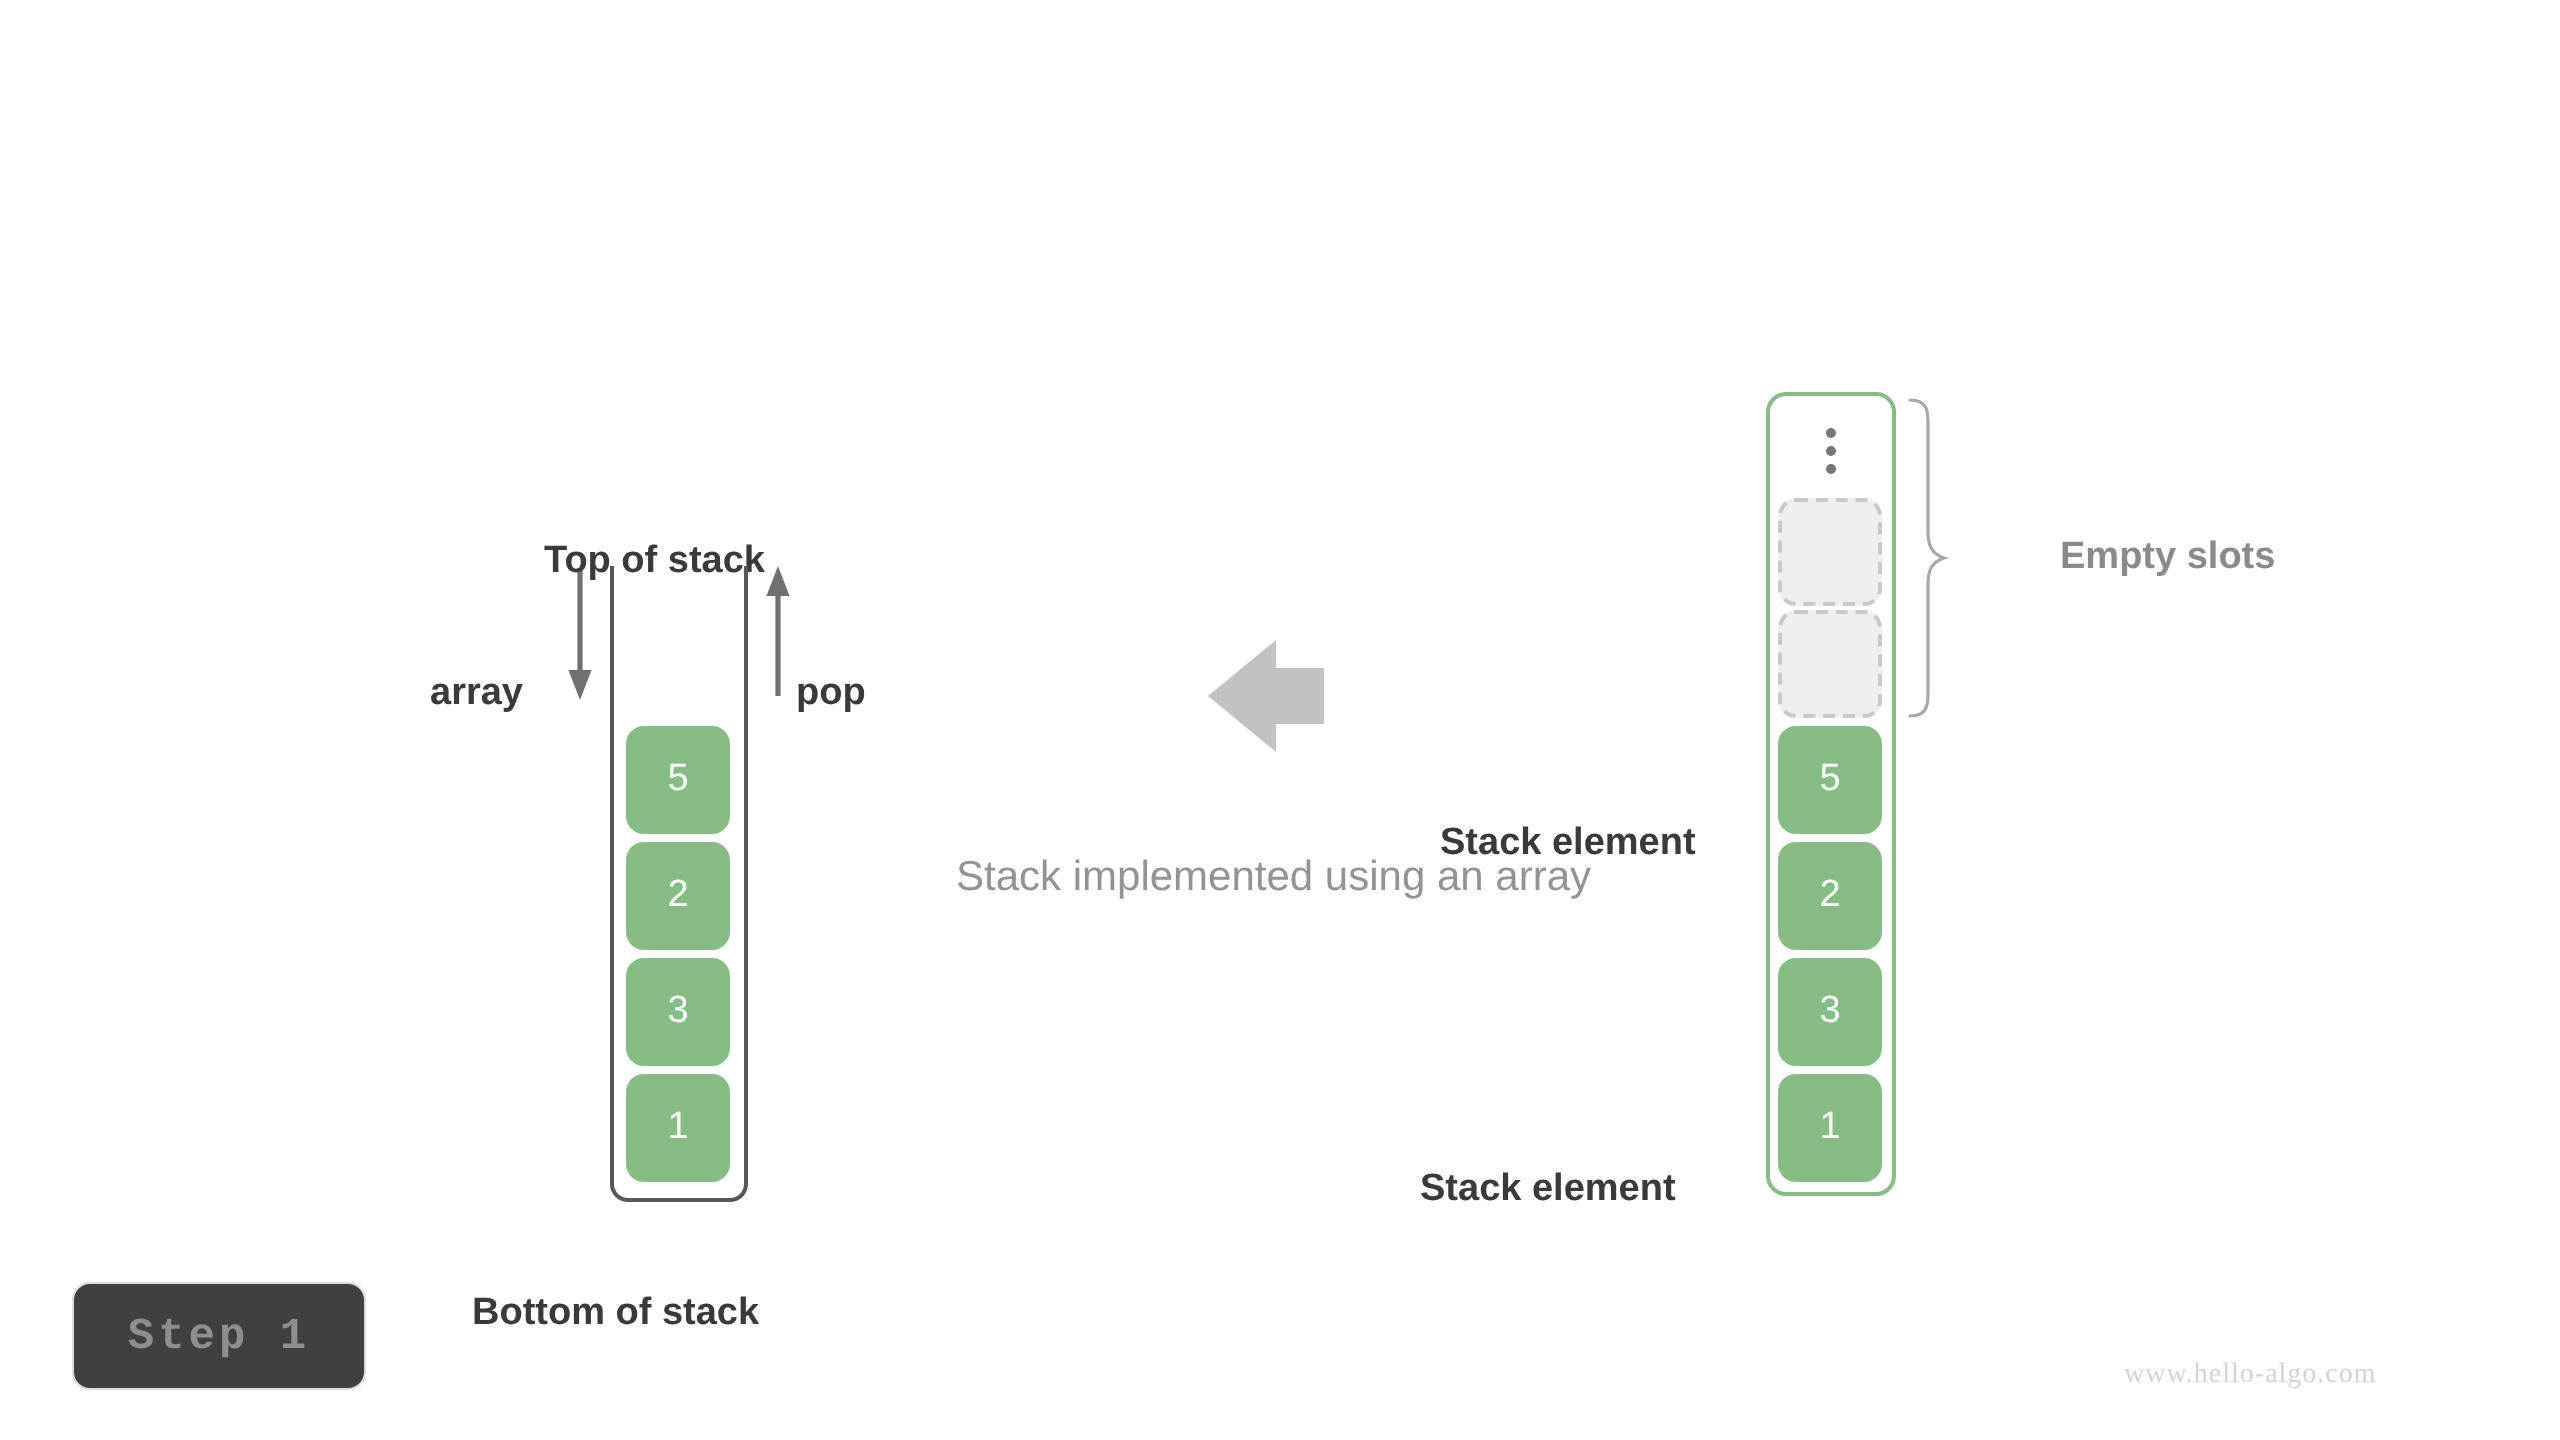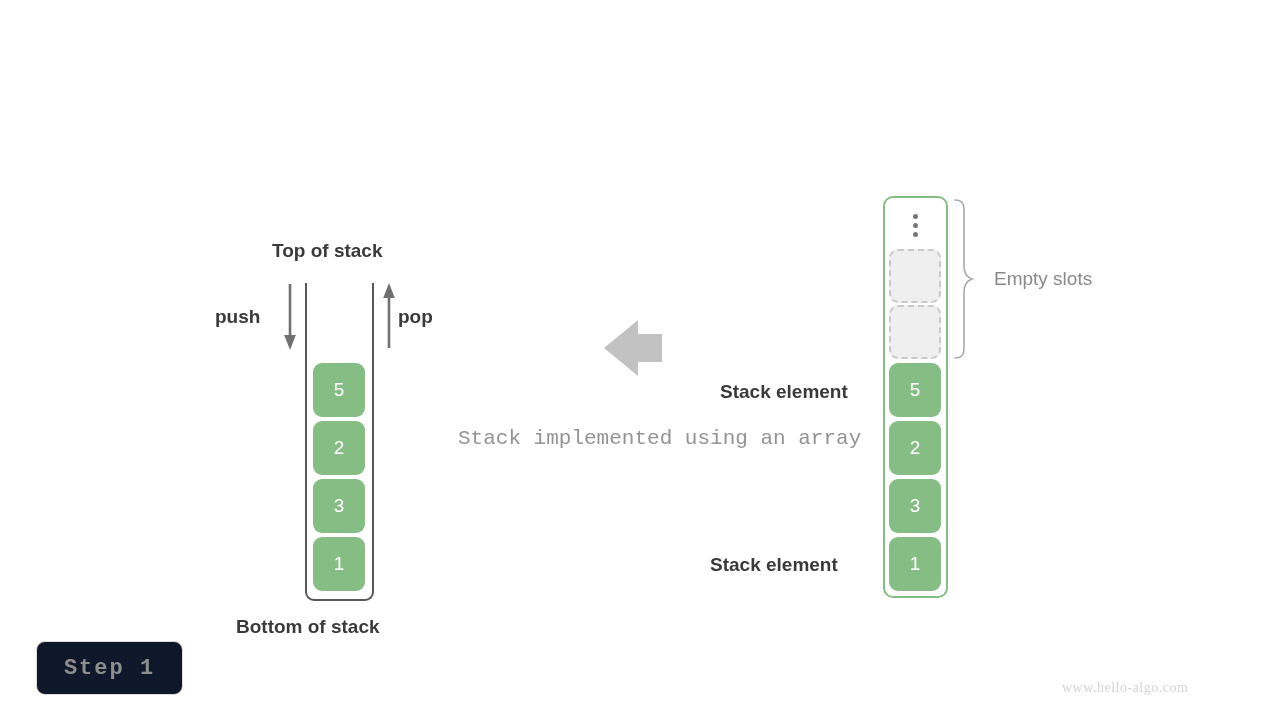--- a/index.html
+++ b/index.html
@@ -17,36 +17,39 @@
   }
 
   
   .label-bold {
     position: absolute;
     font-family: "Liberation Sans", sans-serif;
     font-weight: bold;
     font-size: 19px;
     color: #3a3a3a;
     white-space: nowrap;
+    margin-top: 30px;
   }
   .label-gray-bold {
     position: absolute;
     font-family: "Liberation Sans", sans-serif;
-    font-weight: normal;
+    font-weight: bold;
     font-size: 19px;
     color: #8a8a8a;
     white-space: nowrap;
+    margin-left: 36px;
   }
   .caption {
     position: absolute;
-    font-family: Liberation Mono, monospace;
+    font-family: Liberation Sans, sans-serif;
     font-weight: normal;
     font-size: 21px;
     color: #939393;
     white-space: nowrap;
+    margin-left: 20px;
   }
   .stack-container {
     position: absolute;
     border-left: 2px solid #575757;
     border-right: 2px solid #575757;
     border-bottom: 2px solid #575757;
     border-top: none;
     border-bottom-left-radius: 9px;
     border-bottom-right-radius: 9px;
     box-sizing: border-box;
@@ -106,21 +109,21 @@
   }
 
   
   .step-badge {
     position: absolute;
     display: flex;
     align-items: center;
     justify-content: center;
     border: 1.5px solid #dcdcdc;
     border-radius: 9px;
-    background: #0f172a;
+    background: #404040;
     font-family: "Liberation Mono", monospace;
     font-weight: bold;
     font-size: 22px;
     letter-spacing: 2px;
     color: #8e8e8e;
   }
 
   
   .watermark {
     position: absolute;
@@ -158,21 +161,21 @@
                L 964 266
                C 964 273, 966 277, 972 279
                C 966 281, 964 285, 964 292
                L 964 346
                C 964 352, 964 358, 955 358" fill="none" stroke="#a8a8a8" stroke-width="1.6" stroke-linecap="round"></path>
     </g>
   </svg>
 
   <div class="label-bold" style="left:272px; top:240px;">Top of stack</div>
 
-  <div class="label-bold" style="left:215px; top:306px;">push</div>
+  <div class="label-bold" style="left:215px; top:306px;">array</div>
 
   <div class="label-bold" style="left:398px; top:306px;">pop</div>
 
   <div class="stack-container" style="left:305px; top:283px; width:69px; height:318px;"></div>
 
   <div class="cell cell-green" style="left:313px; top:363px; width:52px; height:54px;">5</div>
   <div class="cell cell-green" style="left:313px; top:421px; width:52px; height:54px;">2</div>
   <div class="cell cell-green" style="left:313px; top:479px; width:52px; height:54px;">3</div>
   <div class="cell cell-green" style="left:313px; top:537px; width:52px; height:54px;">1</div>
 

